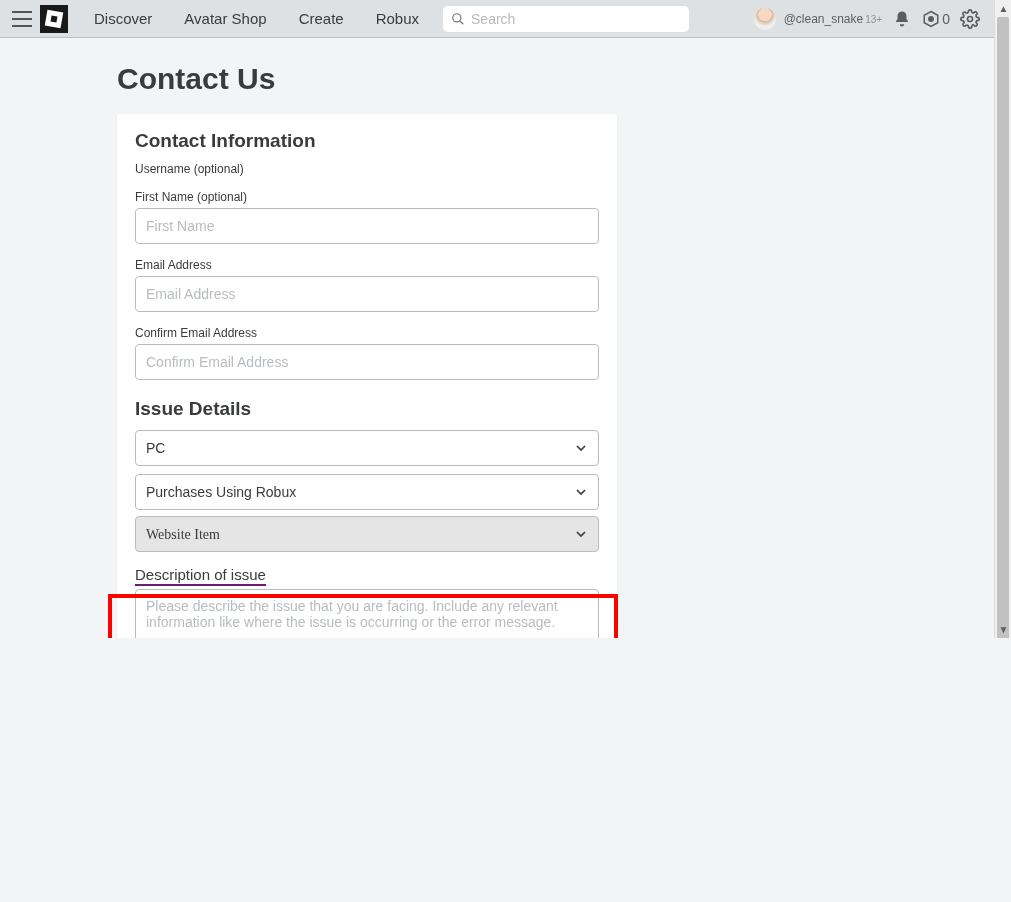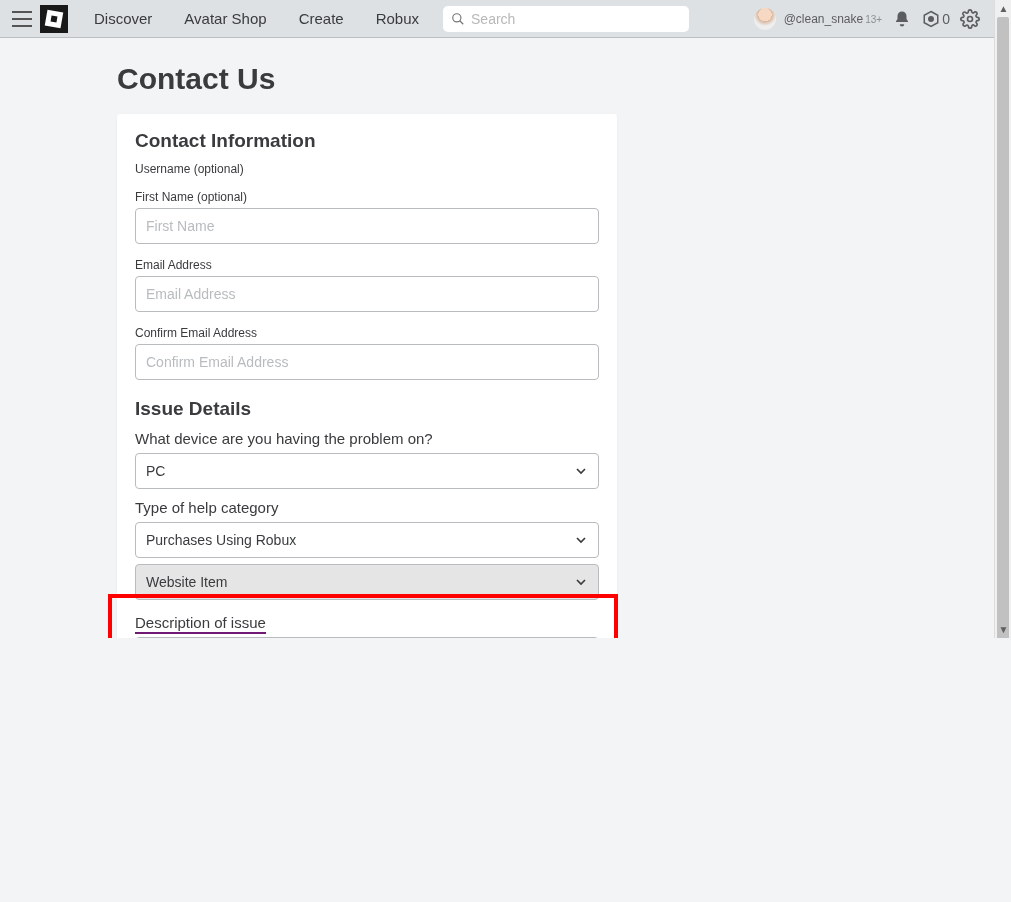--- a/index.html
+++ b/index.html
@@ -169,21 +169,21 @@
     -moz-appearance: none;
     background: #fff;
     padding-right: 34px;
     cursor: pointer;
   }
   .select-wrap { position: relative; width: 100%; margin-bottom: 8px; }
   .select-wrap .chev {
     position: absolute; right: 10px; top: 50%; transform: translateY(-50%);
     pointer-events: none;
   }
-  .select-input.shaded { background: #e5e5e5; }
+  .select-input.shaded { background: #e5e5e5; font-family: Liberation Serif, serif; }
   h2.issue-title { margin-top: 18px; }
   .q-label { font-size: 15px; color: #393b3d; margin-bottom: 6px; margin-top: 4px; display: block; }
   textarea.describe {
     width: 100%;
     height: 112px;
     border: 1px solid #b8bcbf;
     border-radius: 4px;
     padding: 8px 10px;
     font-size: 14px;
     resize: vertical;
@@ -289,31 +289,29 @@
           <input class="text-input" type="text" placeholder="Email Address" style="">
         </div>
 
         <div class="field-block">
           <label class="field-label">Confirm Email Address</label>
           <input class="text-input" type="text" placeholder="Confirm Email Address" style="">
         </div>
 
         <h2 class="section-title issue-title">Issue Details</h2>
 
-        <label class="q-label">What device are you having the problem on?</label>
         <div class="select-wrap">
           <select class="select-input">
             <option>PC</option>
           </select>
           <svg class="chev" width="16" height="16" viewBox="0 0 24 24" fill="none" stroke="#393b3d" stroke-width="2.5">
               <polyline points="6 9 12 15 18 9"></polyline>
             </svg>
         </div>
 
-        <label class="q-label" style="margin-top:10px">Type of help category</label>
         <div class="select-wrap">
           <select class="select-input">
             <option>Purchases Using Robux</option>
           </select>
           <svg class="chev" width="16" height="16" viewBox="0 0 24 24" fill="none" stroke="#393b3d" stroke-width="2.5">
               <polyline points="6 9 12 15 18 9"></polyline>
             </svg>
         </div>
         <div class="select-wrap" style="margin-top:-2px">
           <select class="select-input shaded">

